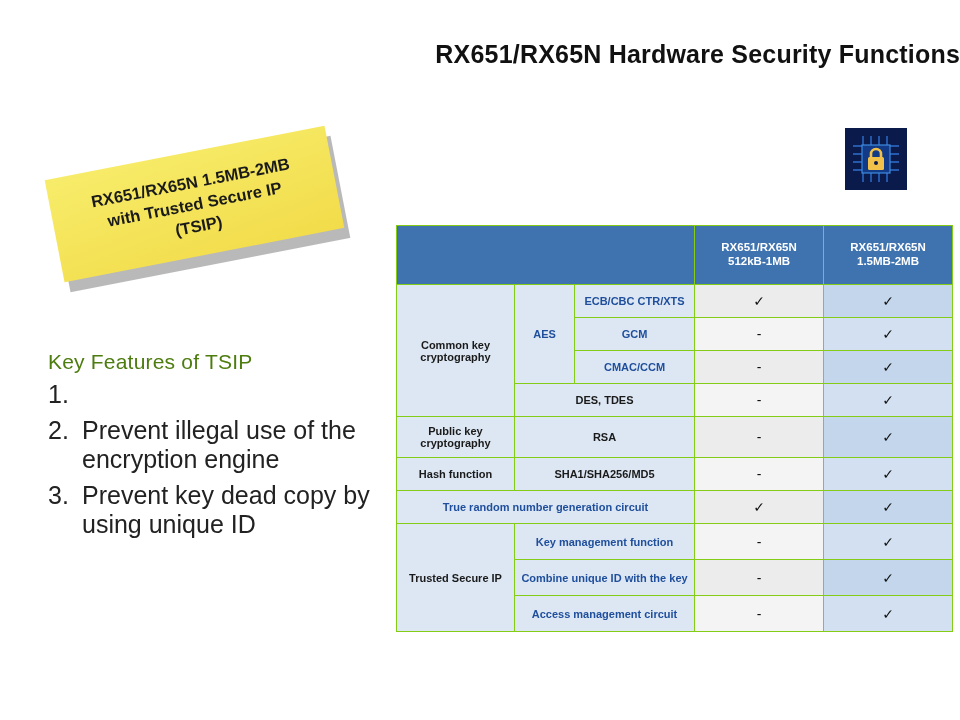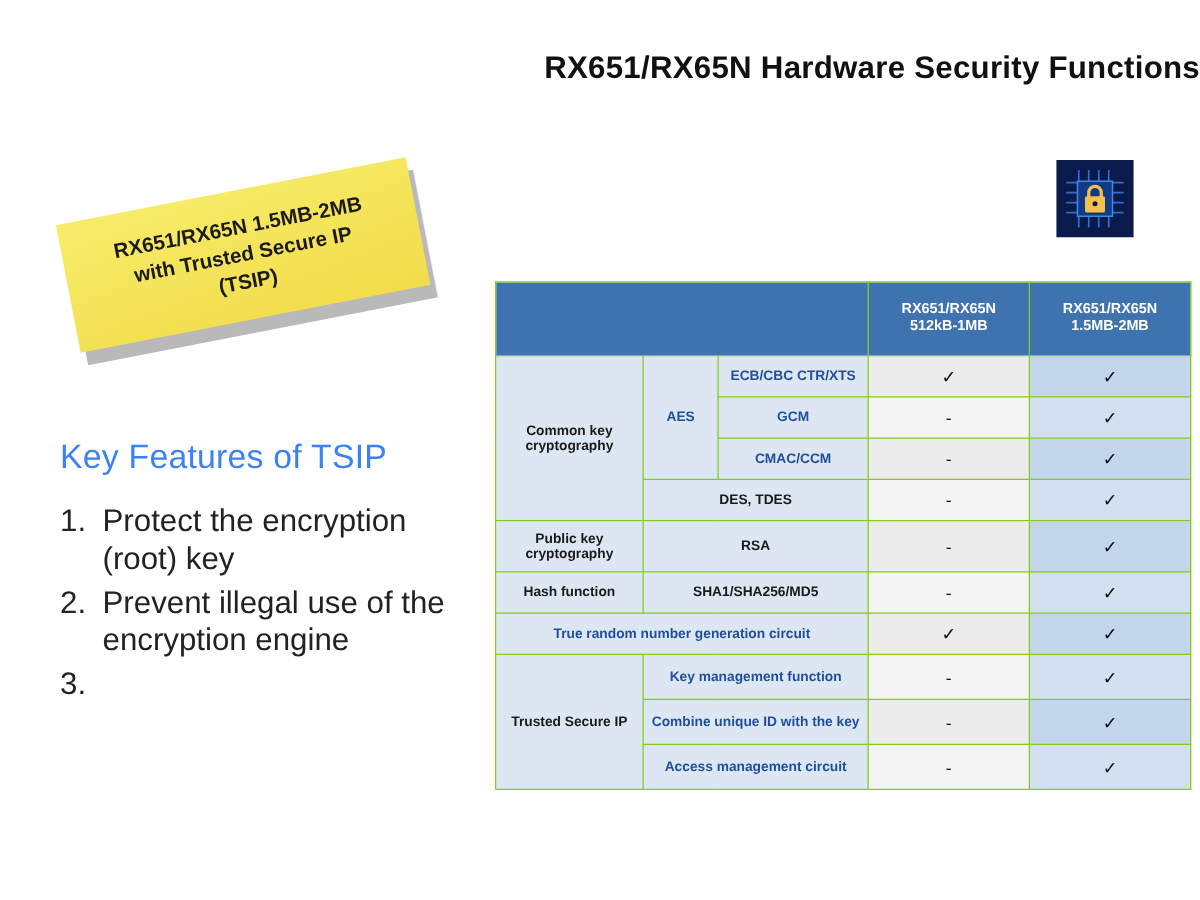--- a/index.html
+++ b/index.html
@@ -72,23 +72,23 @@
   }
 
   
   .features {
     position: absolute;
     left: 48px;
     top: 350px;
     width: 340px;
   }
   .features-heading {
-    font-size: 27px;
-    color: #3b82f6;
-    margin-bottom: 22px;
+    font-size: 21px;
+    color: #4d7c0f;
+    margin-bottom: 6px;
     letter-spacing: 0.2px;
   }
   .feature-item {
     display: flex;
     align-items: flex-start;
     font-size: 25px;
     color: #222222;
     line-height: 1.18;
     margin-top: 6px;
   }
@@ -207,28 +207,28 @@
 with Trusted Secure IP
 (TSIP)</div>
   </div>
 </div>
 
 <div class="features">
   <div class="features-heading">Key Features of TSIP</div>
 
   <div class="feature-item">
     <span class="feature-num">1.</span>
-    <span class="feature-text">Protect the encryption (root) key</span>
   </div>
   <div class="feature-item">
     <span class="feature-num">2.</span>
     <span class="feature-text">Prevent illegal use of the encryption engine</span>
   </div>
   <div class="feature-item">
     <span class="feature-num">3.</span>
+    <span class="feature-text">Prevent key dead copy by using unique ID</span>
   </div>
 </div>
 
 <div class="chip-icon">
   <svg width="62" height="62" viewBox="0 0 62 62" xmlns="http://www.w3.org/2000/svg">
     <rect x="0" y="0" width="62" height="62" fill="#0a1a4a"></rect>
     <g stroke="#2f6fd0" stroke-width="1.4" fill="none">
       <path d="M8 18 H20 M8 26 H20 M8 34 H20 M8 42 H20"></path>
       <path d="M42 18 H54 M42 26 H54 M42 34 H54 M42 42 H54"></path>
       <path d="M18 8 V20 M26 8 V20 M34 8 V20 M42 8 V20"></path>

